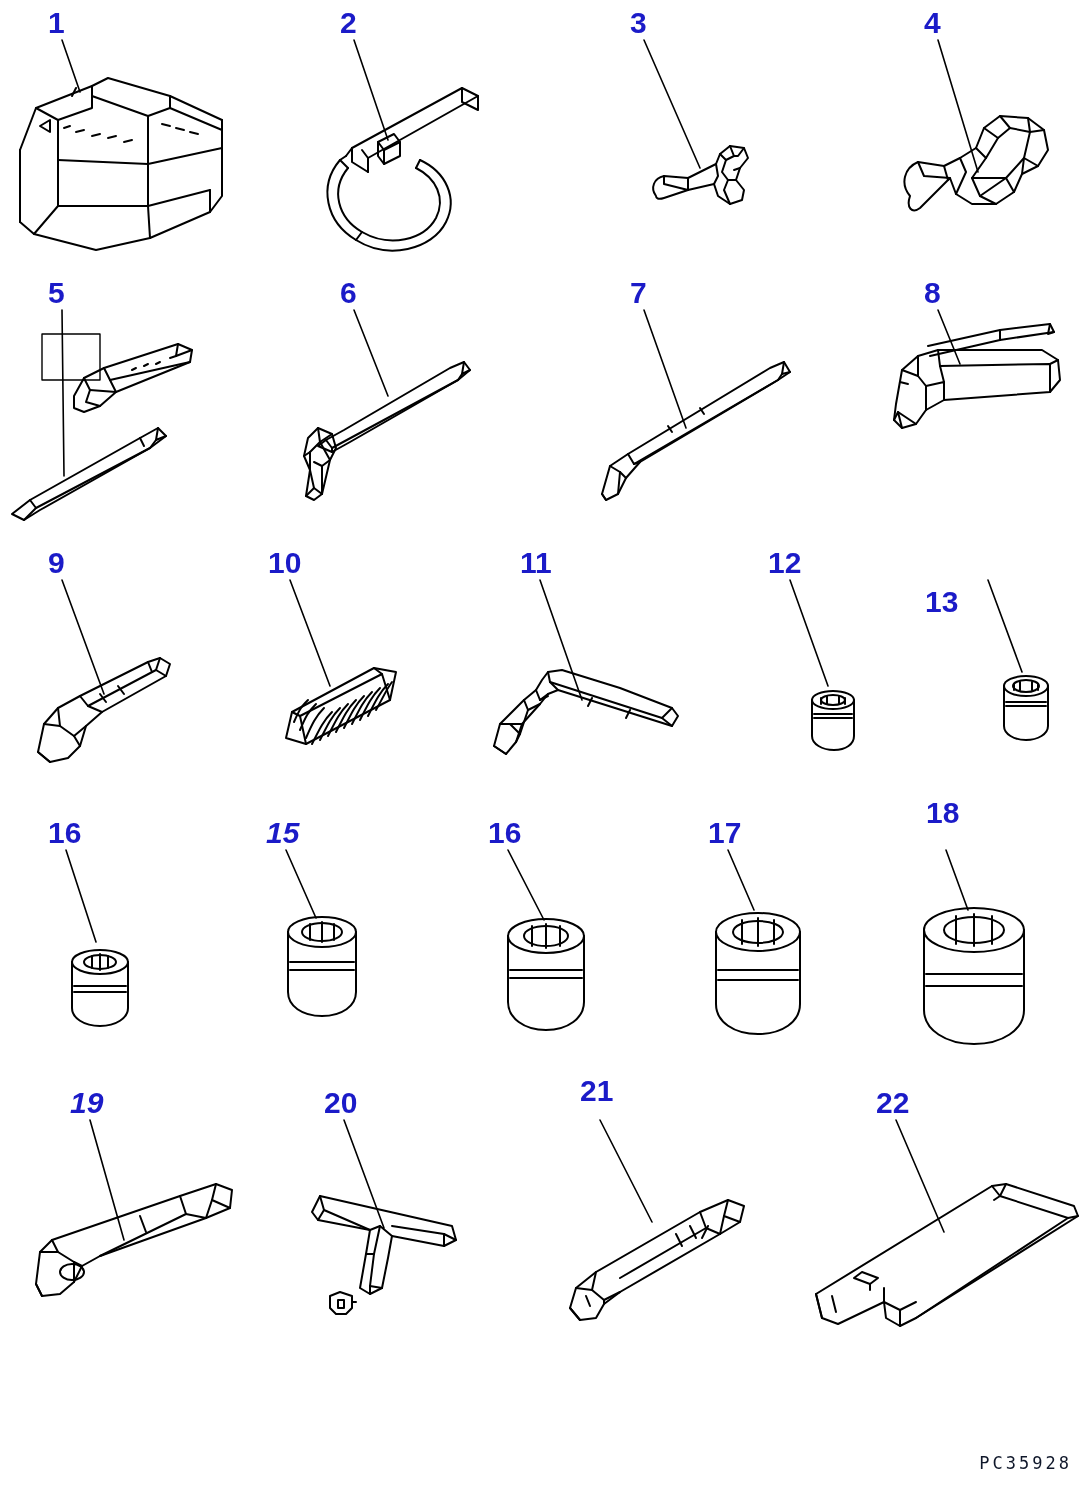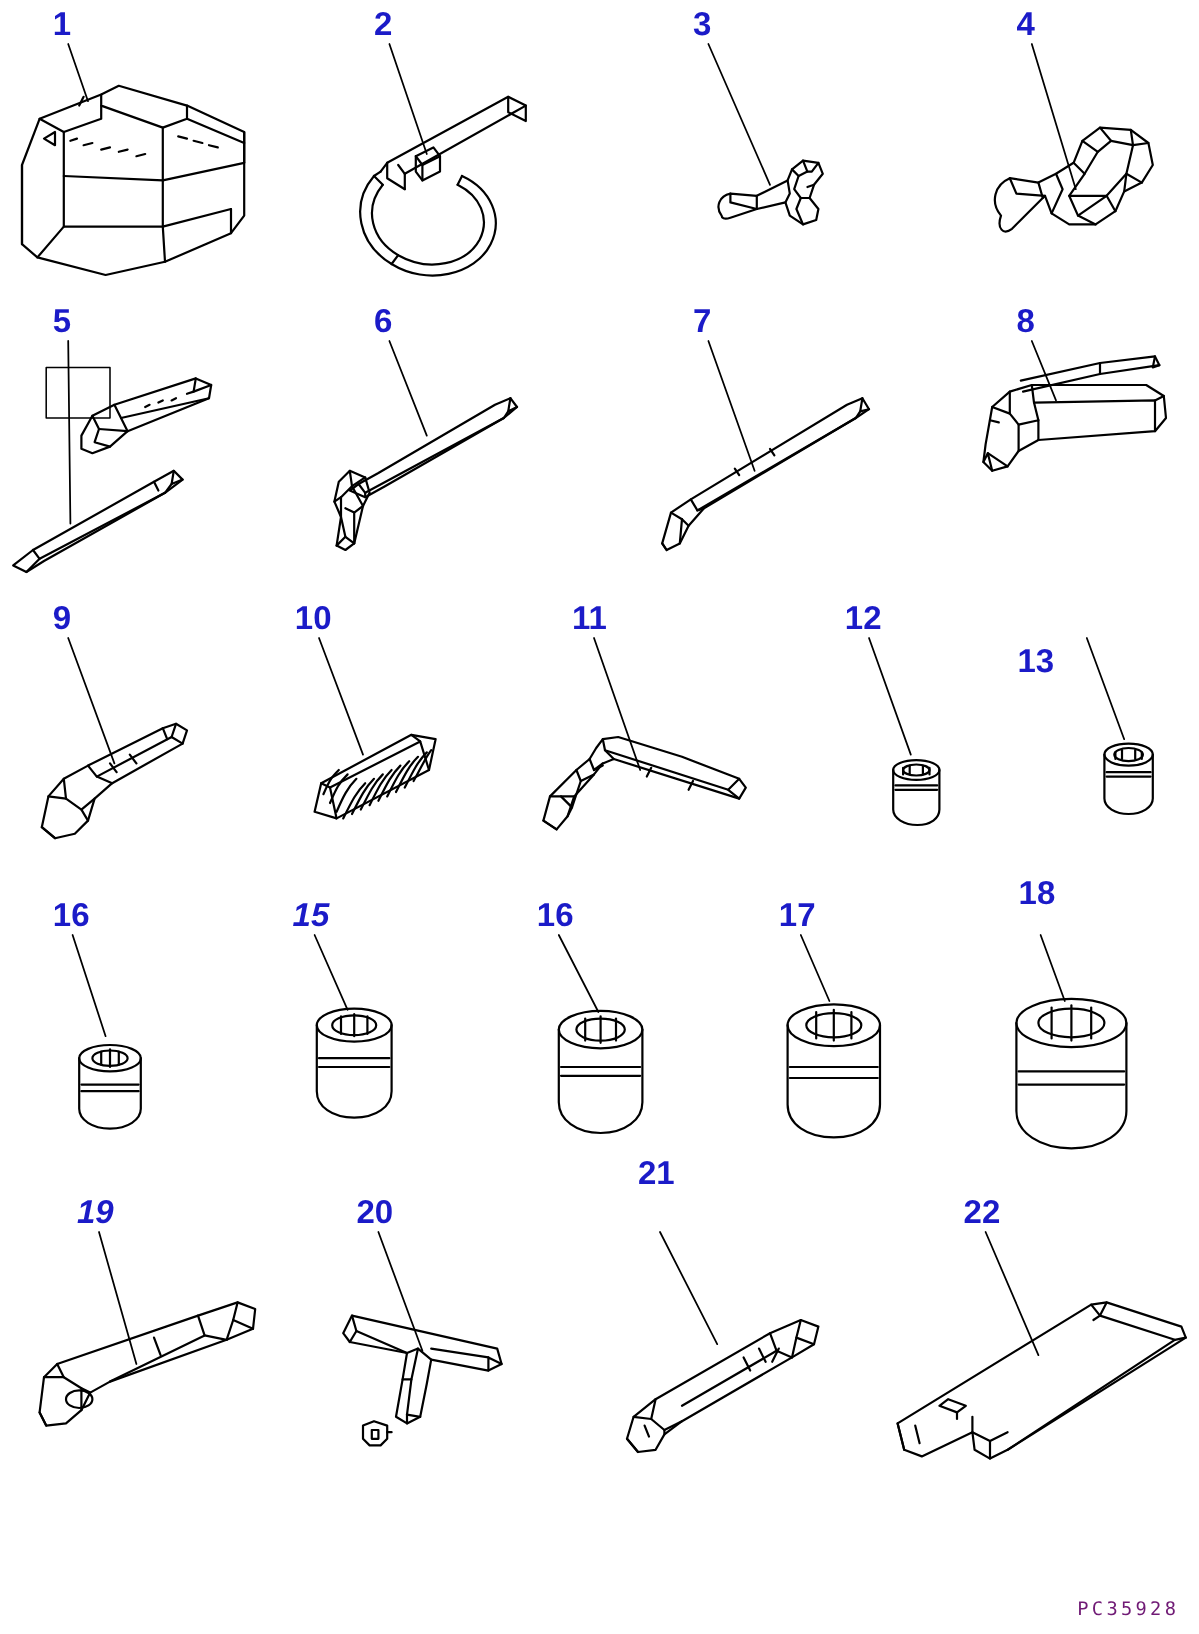--- a/index.html
+++ b/index.html
@@ -38,21 +38,21 @@
     height: 1485px;
     pointer-events: none;
   }
   .drawing-code {
     position: absolute;
     right: 18px;
     bottom: 12px;
     font-family: "DejaVu Sans Mono", monospace;
     font-size: 17px;
     letter-spacing: 3px;
-    color: #701a75;
+    color: #0f172a;
   }
 </style>
 </head>
 <body>
 
 <div id="sheet">
 
   <svg class="part-svg" viewBox="0 0 1090 1485">
     <g fill="none" stroke="#000000" stroke-width="2" stroke-linejoin="round" stroke-linecap="round">
 
@@ -428,18 +428,18 @@
   <div class="callout" style="left:925px; top:548px;margin-top:39px;">13</div>
 
   <div class="callout" style="left:48px;  top:818px;">16</div>
   <div class="callout" style="left:266px; top:818px;font-style:italic;">15</div>
   <div class="callout" style="left:488px; top:818px;">16</div>
   <div class="callout" style="left:708px; top:818px;">17</div>
   <div class="callout" style="left:926px; top:798px;text-align:center;">18</div>
 
   <div class="callout" style="left:70px;  top:1088px;font-style:italic;">19</div>
   <div class="callout" style="left:324px; top:1088px;">20</div>
-  <div class="callout" style="left:580px; top:1052px;">21</div>
+  <div class="callout" style="left:580px; top:1076px;">21</div>
   <div class="callout" style="left:876px; top:1088px;">22</div>
 
   <div class="drawing-code">PC35928</div>
 
 </div>
 
 </body></html>

